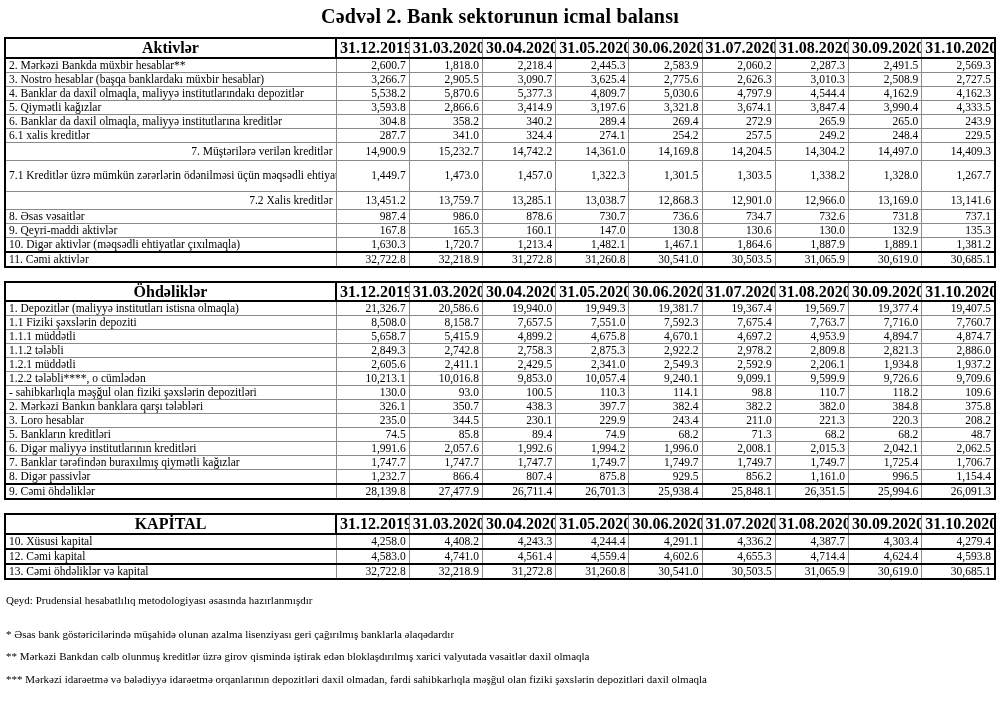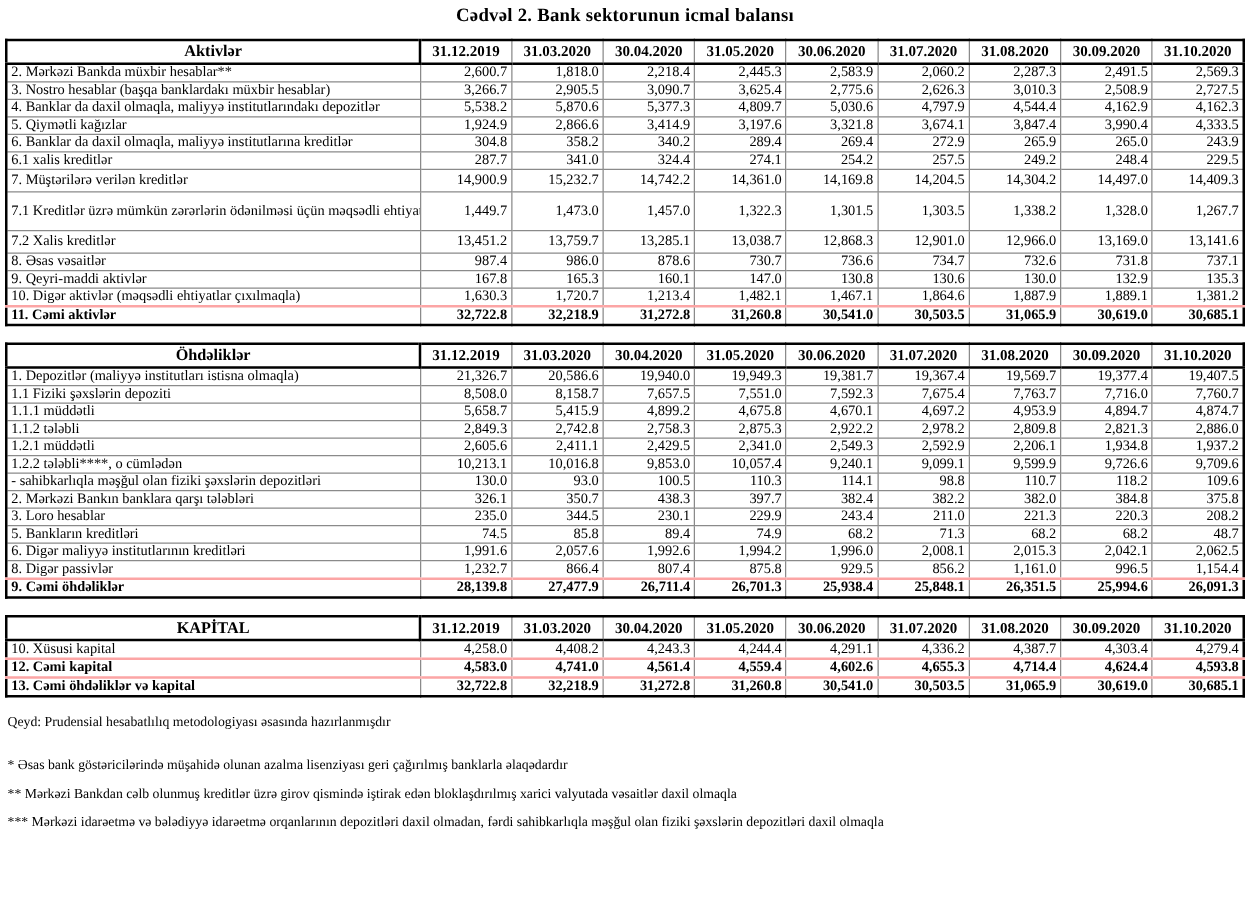--- a/index.html
+++ b/index.html
@@ -1,31 +1,31 @@
 <!DOCTYPE html>
 <html><head>
 <meta charset="utf-8">
 <style>
   html,body { margin:0; padding:0; background:#fff; color:#000;
     font-family:"Liberation Serif", serif; }
   .page { width:1000px; height:722px; box-sizing:border-box; padding:2px 4px 0 4px; overflow:hidden; }
-  .title { text-align:center; font-weight:bold; font-size:15px; margin:3px 0 9px 0; letter-spacing:.2px; }
+  .title { text-align:center; font-weight:bold; font-size:20px; margin:3px 0 9px 0; letter-spacing:.2px; }
   table.bal { border-collapse:collapse; table-layout:fixed; width:992px; margin:0 0 13px 0;
     border:2px solid #000; font-size:11.5px; }
   table.bal col.lbl { width:330px; }
   table.bal col.num { width:73px; }
   table.bal th, table.bal td { border:1px solid #8a8a8a; padding:0 3px; height:13px;
     line-height:1.1; overflow:hidden; white-space:nowrap; }
-  table.bal thead th { border-bottom:2px solid #000; font-weight:bold; font-size:12px;
+  table.bal thead th { border-bottom:2px solid #000; font-weight:bold; font-size:16px;
     text-align:center; height:17px; }
-  table.bal thead th.hl { border-right:2px solid #000; font-size:13px; }
+  table.bal thead th.hl { border-right:2px solid #000; font-size:16px; }
   td.lblcell { text-align:left; border-right:2px solid #000; }
   td.numcell { text-align:right; }
-  tr.bold td { font-weight:bold; border-top:2px solid #fca5a5; }
-  tr.h1 td { height:17px; }
+  tr.bold td { font-weight:normal; border-top:2px solid #000000; }
+  tr.h1 td { height:17px;text-align:right; }
   tr.h2 td { height:30px; }
   td.ind1 { padding-left:60px; }
   td.ind2 { padding-left:80px; }
   .foot { font-size:11px; line-height:1.35; width:935px; margin:2px 0 0 2px; }
   .foot .fline { margin:0 0 8px 0; }
   .foot .fline.first { margin-bottom:19px; }
 </style>
 </head>
 <body>
 
@@ -91,21 +91,21 @@
             <td class="numcell">5,377.3</td>
             <td class="numcell">4,809.7</td>
             <td class="numcell">5,030.6</td>
             <td class="numcell">4,797.9</td>
             <td class="numcell">4,544.4</td>
             <td class="numcell">4,162.9</td>
             <td class="numcell">4,162.3</td>
           </tr>
           <tr>
             <td class="lblcell">5. Qiymətli kağızlar</td>
-            <td class="numcell">1,924.9</td>
+            <td class="numcell">3,593.8</td>
             <td class="numcell">2,866.6</td>
             <td class="numcell">3,414.9</td>
             <td class="numcell">3,197.6</td>
             <td class="numcell">3,321.8</td>
             <td class="numcell">3,674.1</td>
             <td class="numcell">3,847.4</td>
             <td class="numcell">3,990.4</td>
             <td class="numcell">4,333.5</td>
           </tr>
           <tr>
@@ -370,20 +370,32 @@
             <td class="lblcell">6. Digər maliyyə institutlarının kreditləri</td>
             <td class="numcell">1,991.6</td>
             <td class="numcell">2,057.6</td>
             <td class="numcell">1,992.6</td>
             <td class="numcell">1,994.2</td>
             <td class="numcell">1,996.0</td>
             <td class="numcell">2,008.1</td>
             <td class="numcell">2,015.3</td>
             <td class="numcell">2,042.1</td>
             <td class="numcell">2,062.5</td>
+          </tr>
+          <tr>
+            <td class="lblcell">7. Banklar tərəfindən buraxılmış qiymətli kağızlar</td>
+            <td class="numcell">1,747.7</td>
+            <td class="numcell">1,747.7</td>
+            <td class="numcell">1,747.7</td>
+            <td class="numcell">1,749.7</td>
+            <td class="numcell">1,749.7</td>
+            <td class="numcell">1,749.7</td>
+            <td class="numcell">1,749.7</td>
+            <td class="numcell">1,725.4</td>
+            <td class="numcell">1,706.7</td>
           </tr>
           <tr>
             <td class="lblcell">8. Digər passivlər</td>
             <td class="numcell">1,232.7</td>
             <td class="numcell">866.4</td>
             <td class="numcell">807.4</td>
             <td class="numcell">875.8</td>
             <td class="numcell">929.5</td>
             <td class="numcell">856.2</td>
             <td class="numcell">1,161.0</td>

